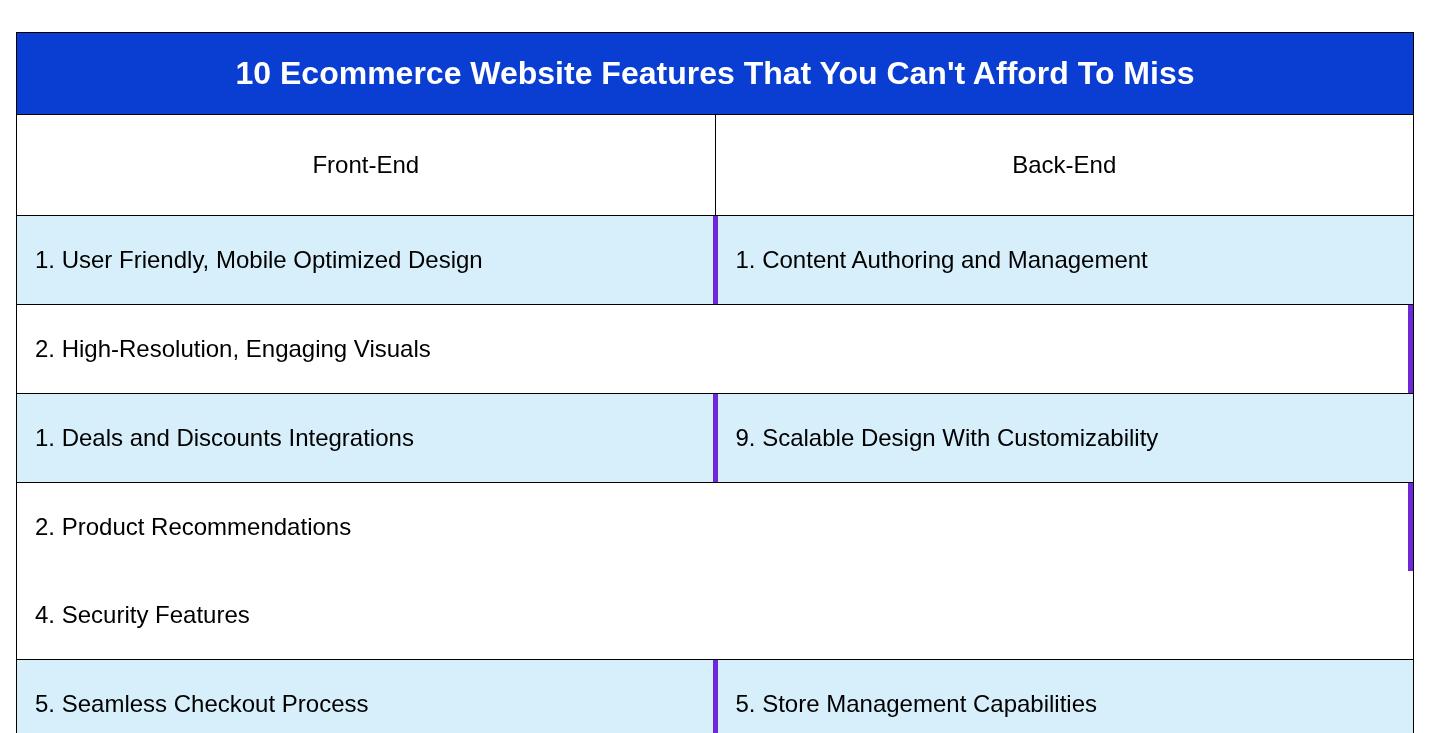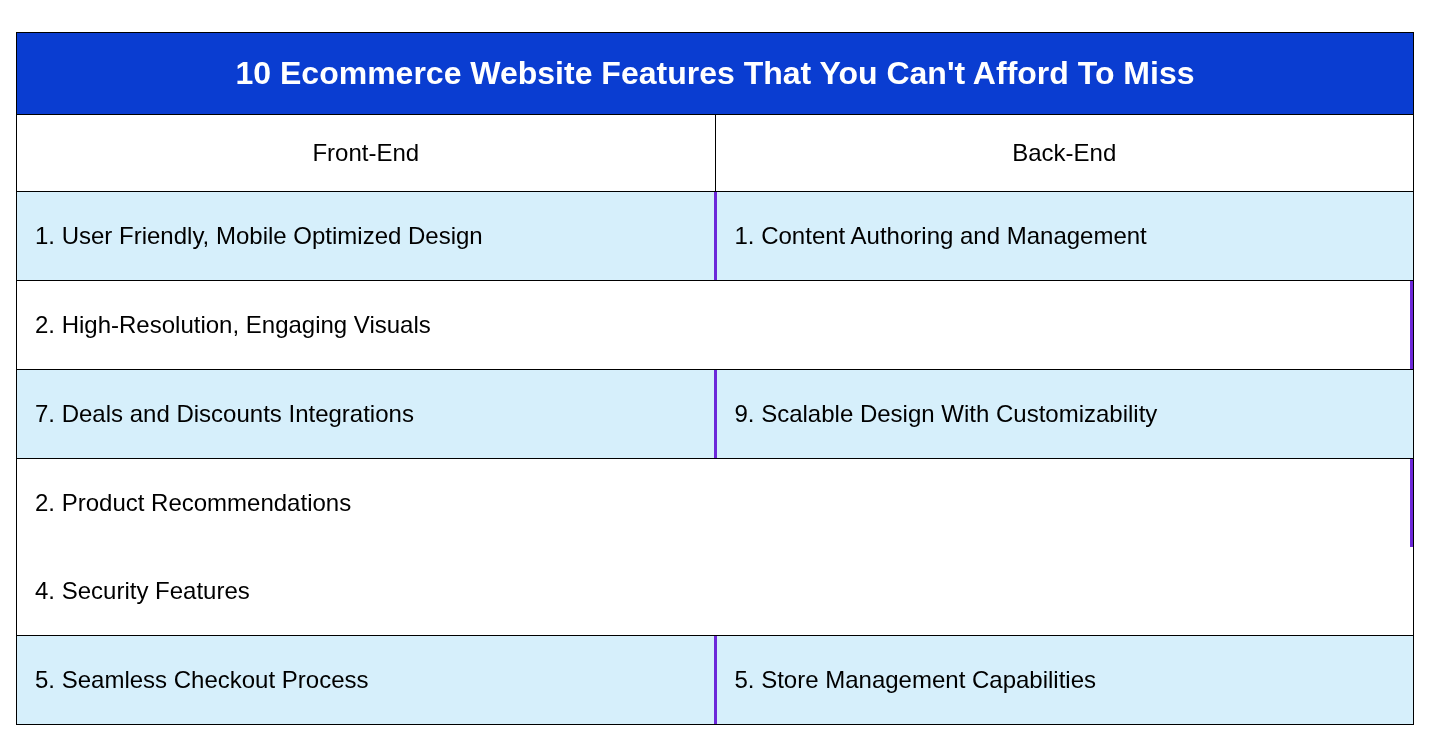--- a/index.html
+++ b/index.html
@@ -32,21 +32,21 @@
     }
     
     .header-row {
       display: flex;
       border-bottom: 1px solid #000;
     }
     
     .header-cell {
       flex: 1;
       text-align: center;
-      padding: 24px 20px;
+      padding: 36px 20px;
       font-size: 24px;
       font-weight: 400;
       background: #ffffff;
     }
     
     .header-cell:first-child {
       border-right: 1px solid #000;
     }
     
     .data-row {
@@ -69,21 +69,21 @@
     }
     
     .data-cell {
       flex: 1;
       padding: 30px 18px;
       font-size: 24px;
       font-weight: 400;
     }
     
     .data-cell:first-child {
-      border-right: 3px solid #6d28d9;
+      border-right: 5px solid #6d28d9;
     }
   </style>
 </head>
 <body>
 
 <div class="table-container">
 
   <div class="title-row">
     <span>10 Ecommerce Website Features That You Can't Afford To Miss</span>
   </div>
@@ -107,21 +107,21 @@
   </div>
 
   <div class="data-row white">
     <div class="data-cell">
       <span>2. High-Resolution, Engaging Visuals</span>
     </div>
   </div>
 
   <div class="data-row shaded">
     <div class="data-cell">
-      <span>7. Deals and Discounts Integrations</span>
+      <span>1. Deals and Discounts Integrations</span>
     </div>
     <div class="data-cell">
       <span>9. Scalable Design With Customizability</span>
     </div>
   </div>
 
   <div class="data-row white">
     <div class="data-cell">
       <span>2. Product Recommendations</span>
     </div>

